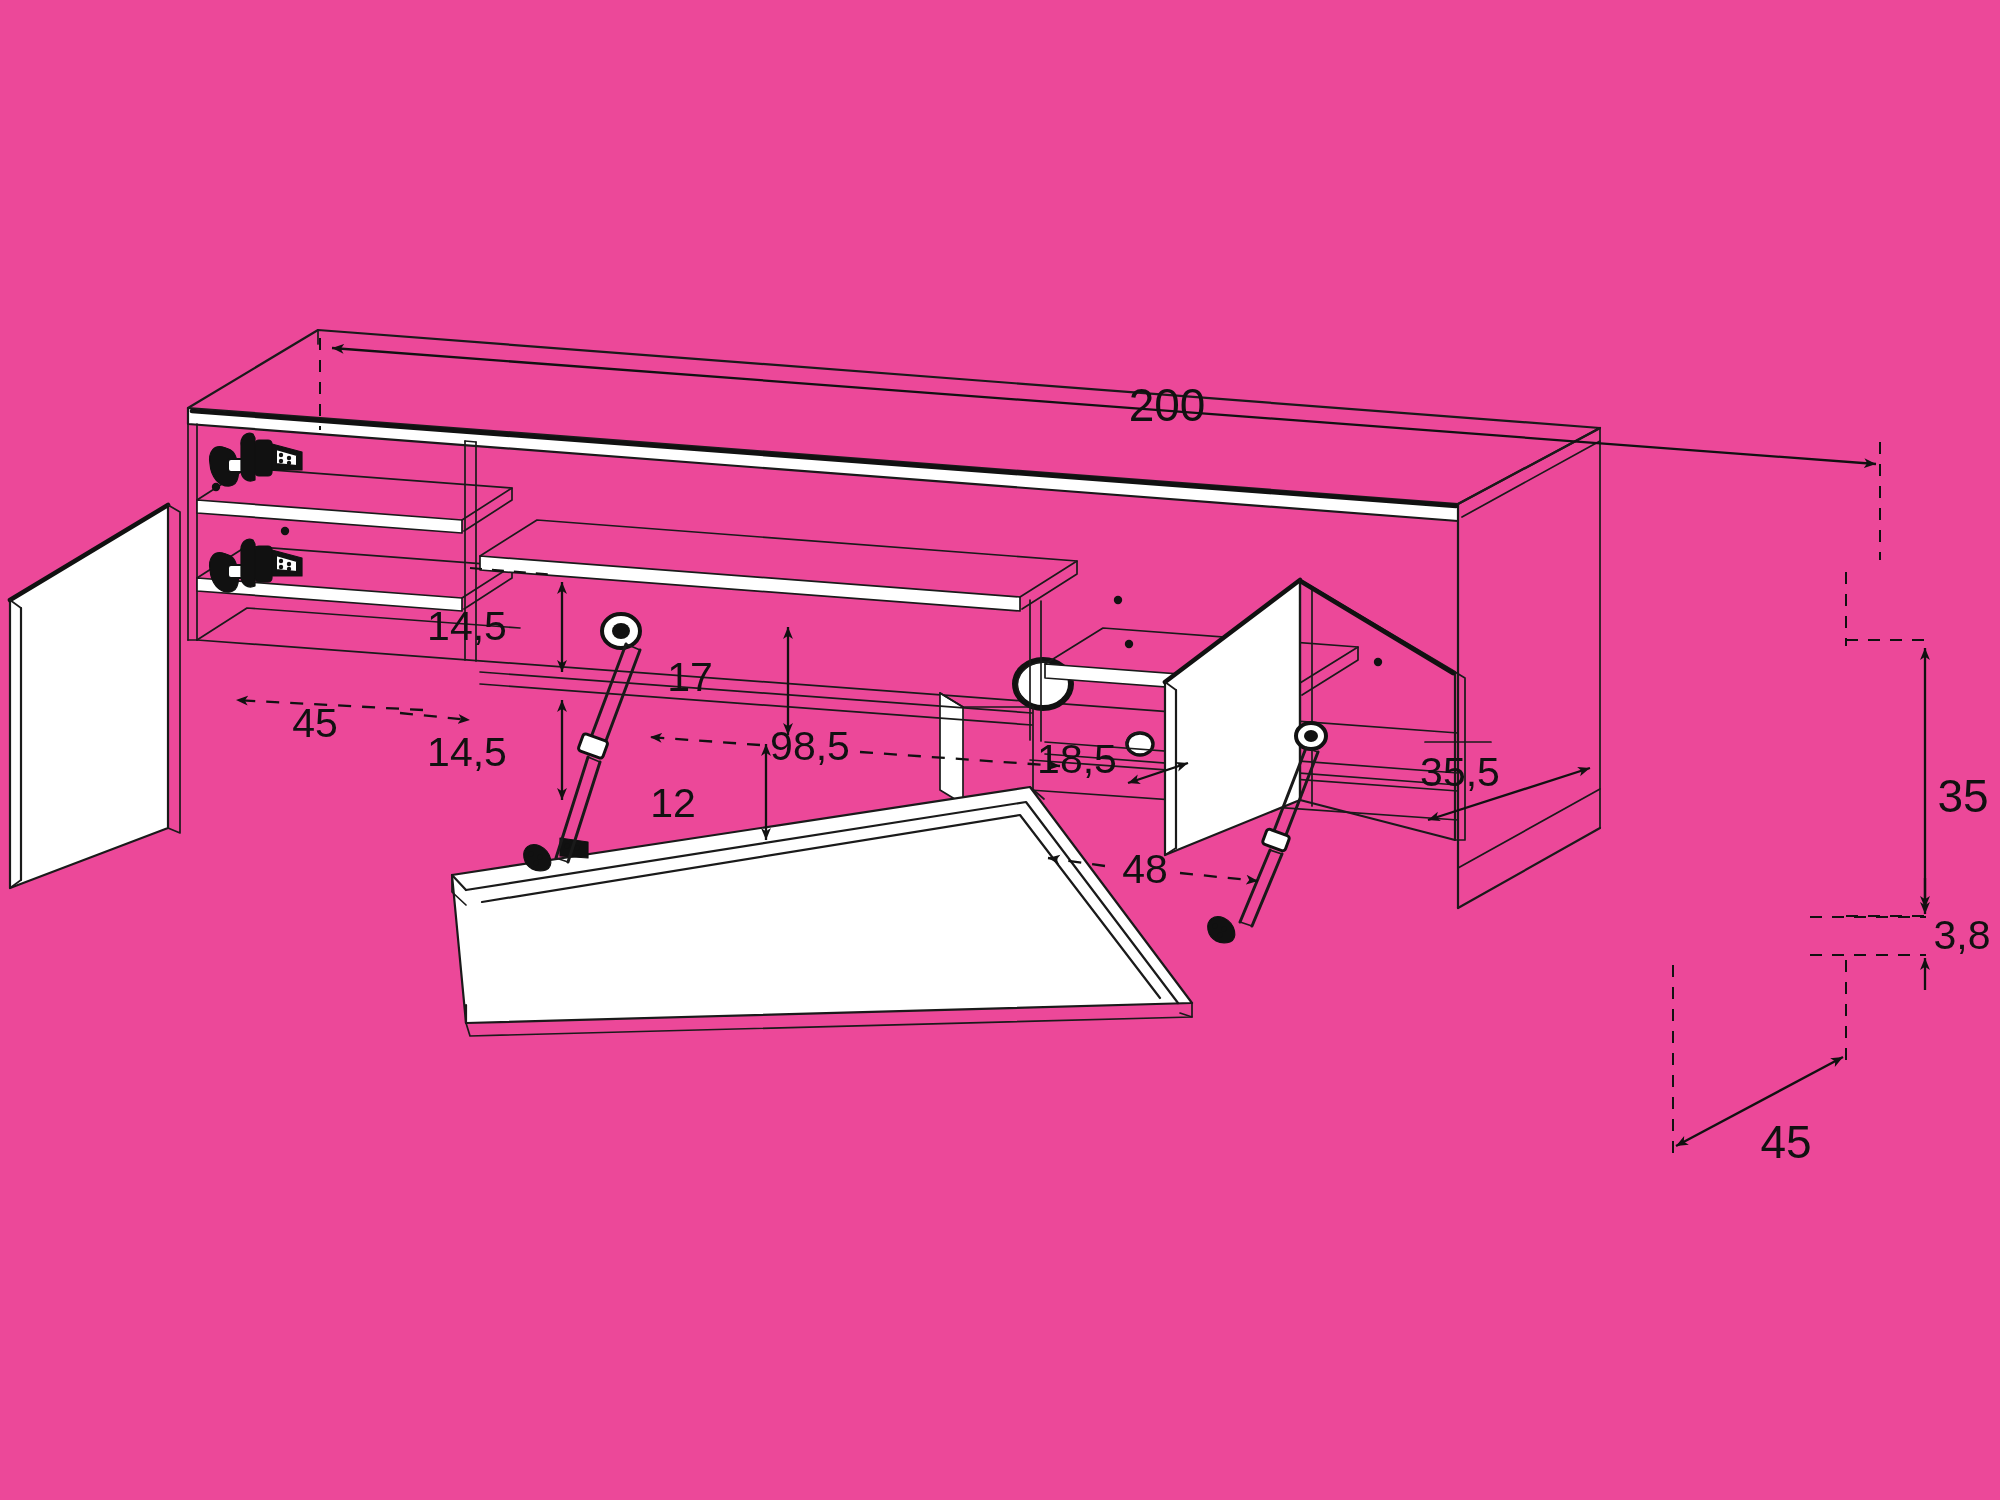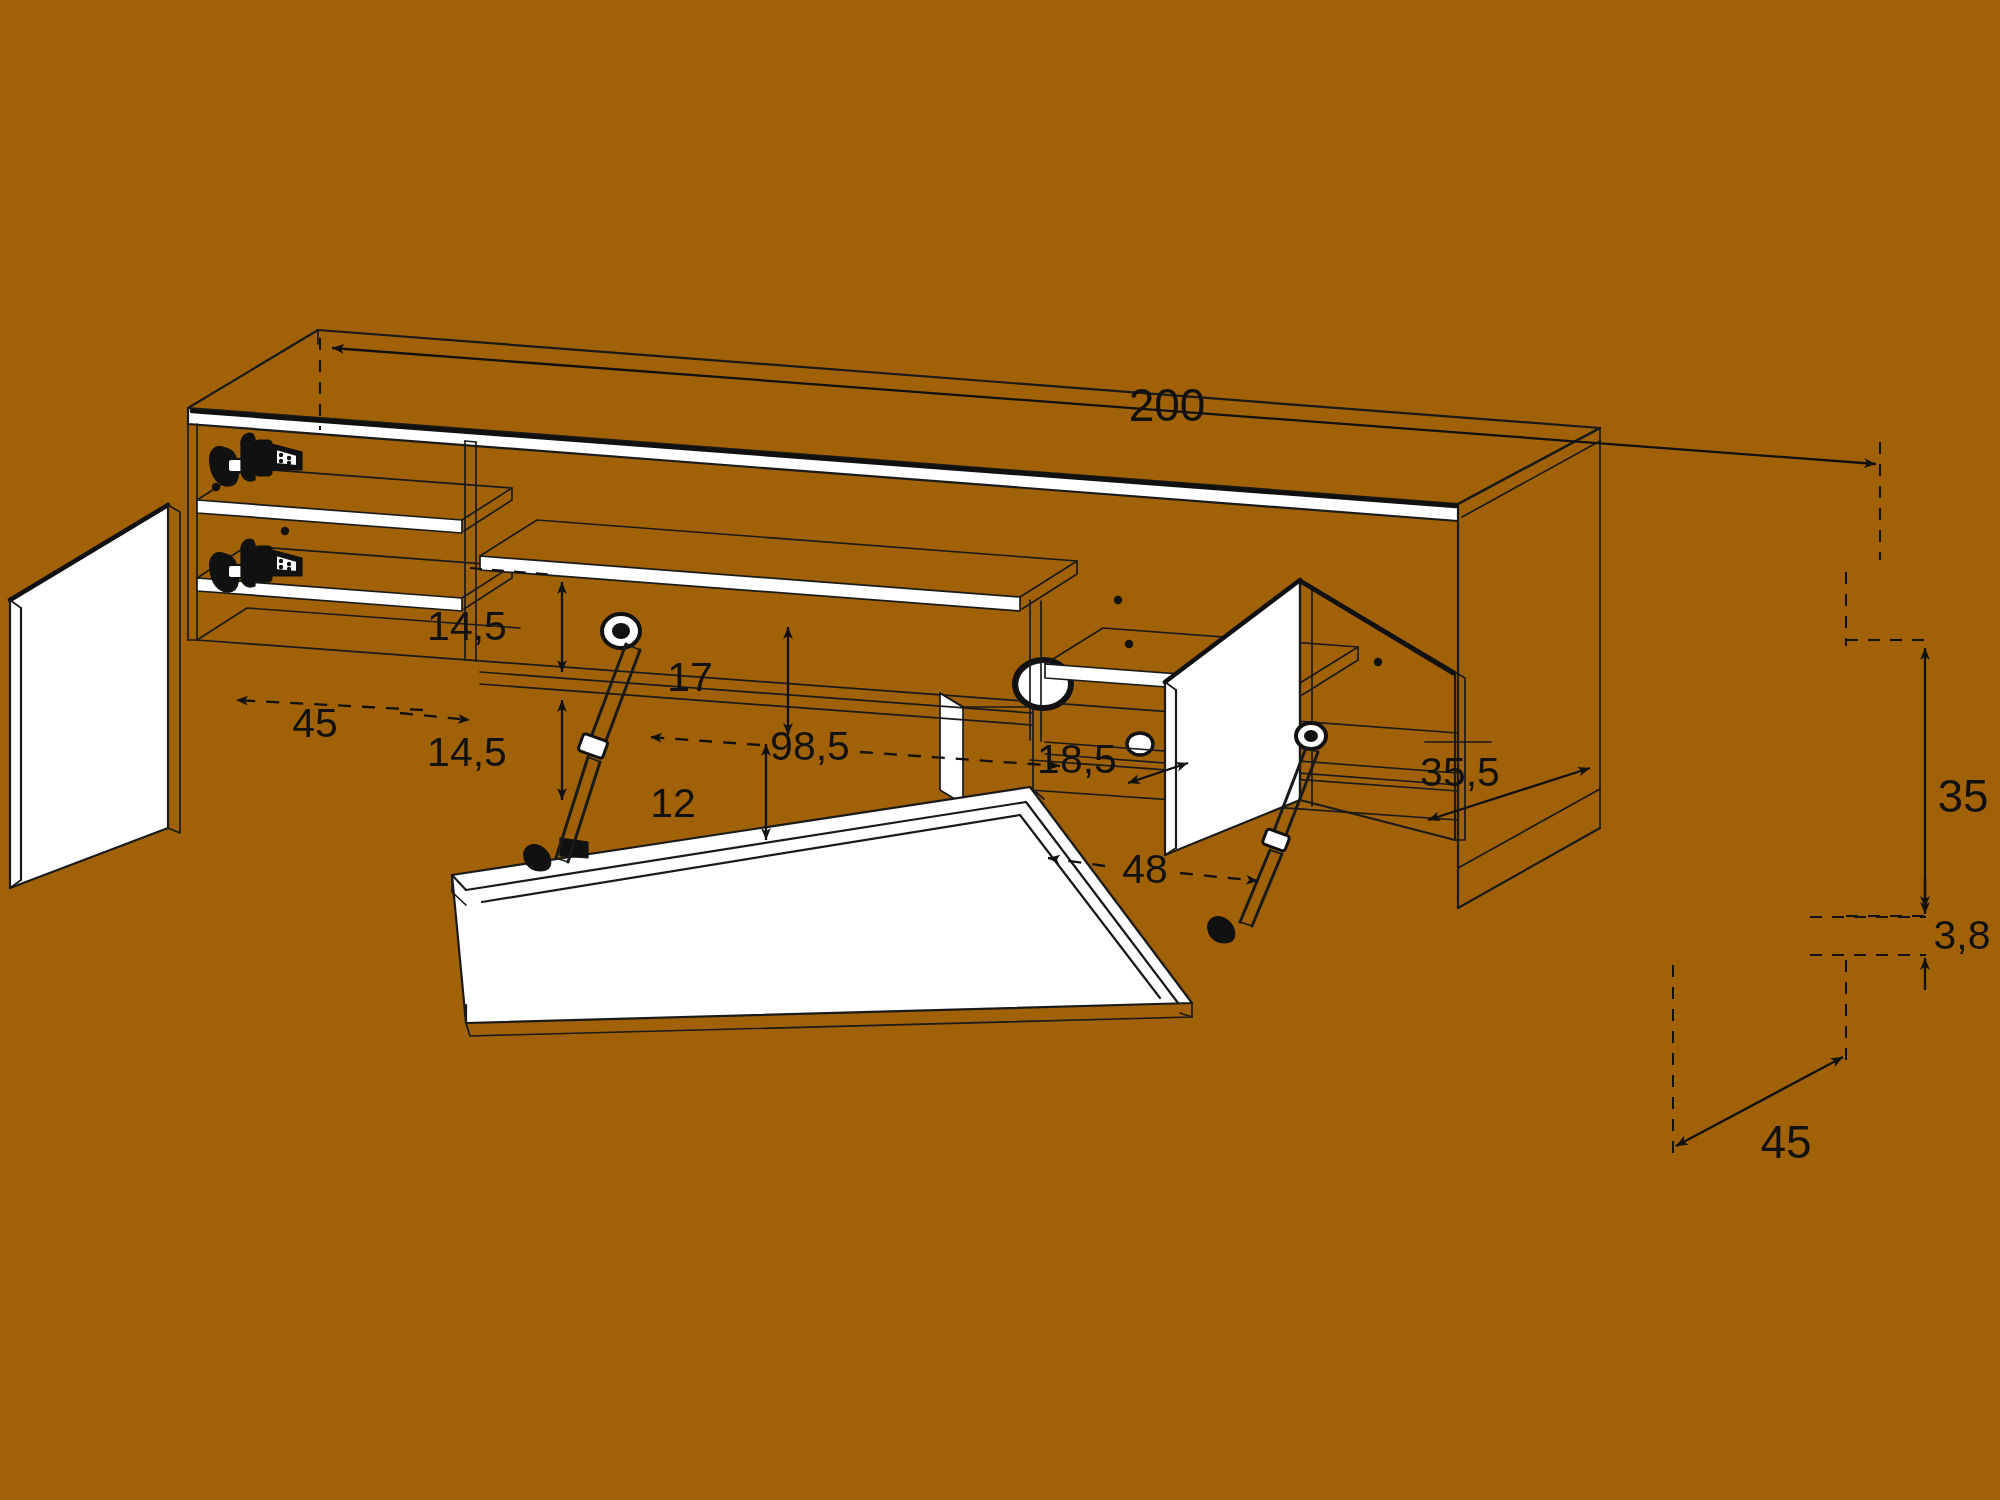--- a/index.html
+++ b/index.html
@@ -10,21 +10,21 @@
   body {
     width: 2000px;
     height: 1500px;
     font-family: "Liberation Sans", sans-serif;
     overflow: hidden;
   }
   #drawing-root {
     position: relative;
     width: 2000px;
     height: 1500px;
-    background: #a16207;
+    background: #ec4899;
   }
   svg#tech-drawing {
     display: block;
     width: 2000px;
     height: 1500px;
   }
   .ln {
     fill: none;
     stroke: #1a1a1a;
     stroke-width: 2.2;

